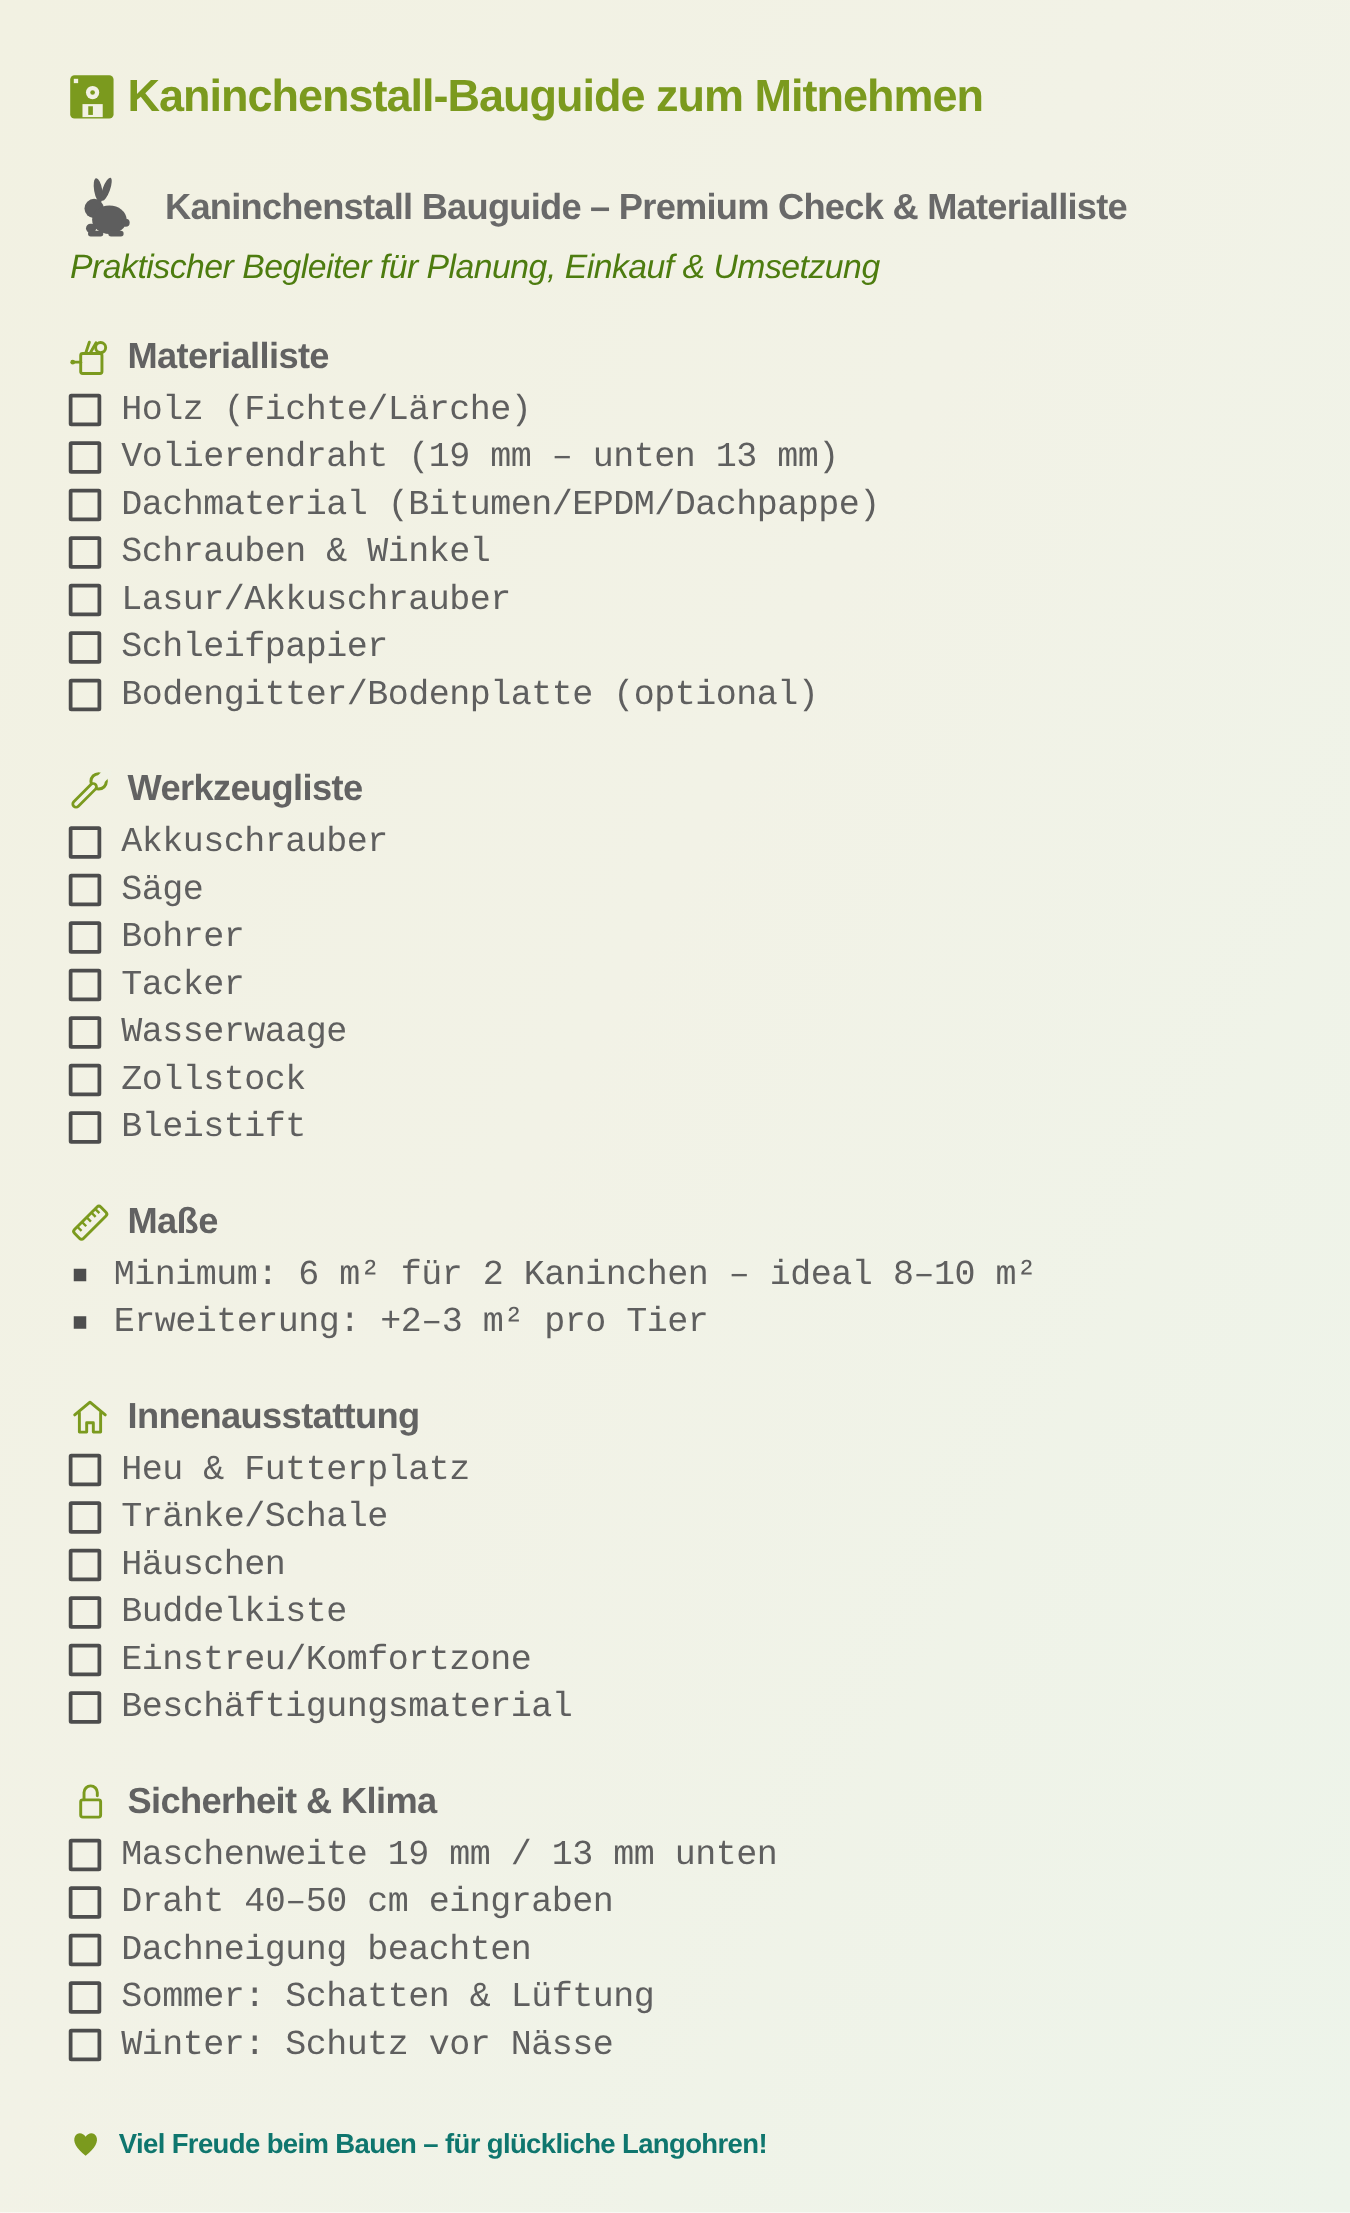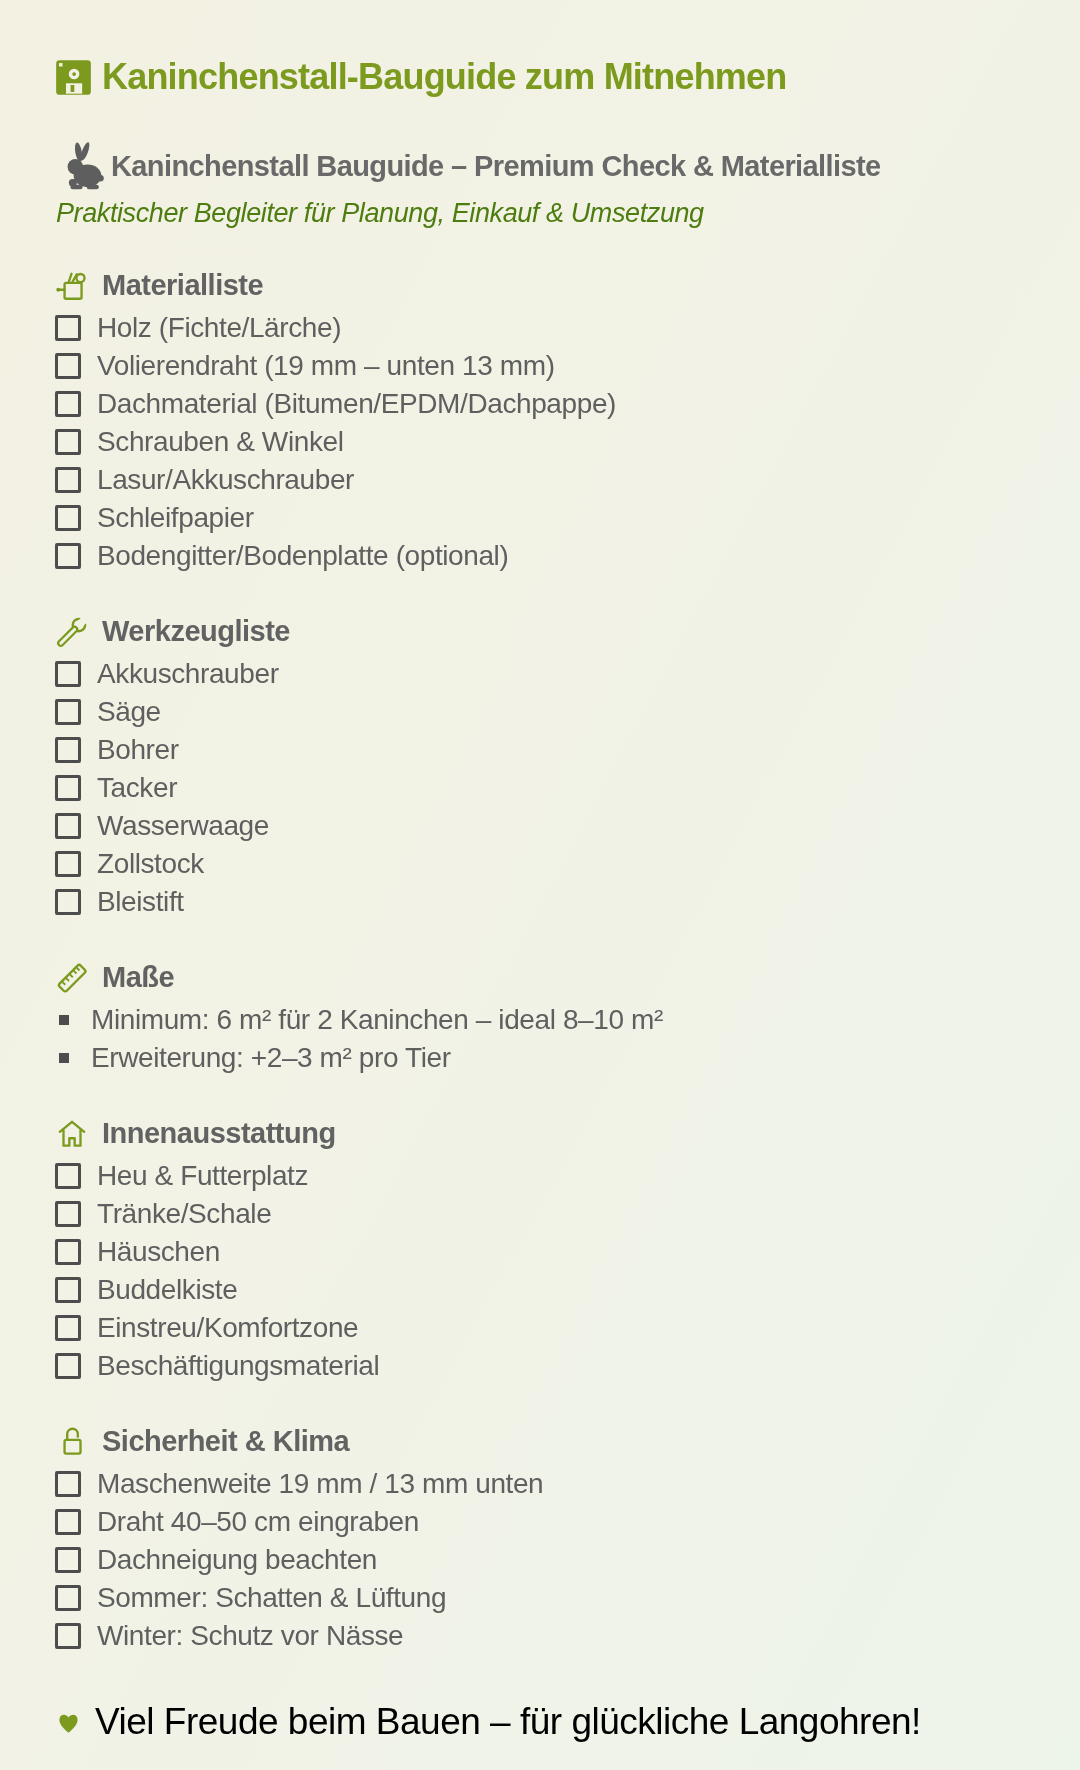--- a/index.html
+++ b/index.html
@@ -28,21 +28,21 @@
   .title-txt {
     font-size: 36px;
     font-weight: bold;
     letter-spacing: -0.8px;
     color: #7b9a1e;
     white-space: nowrap;
   }
   .subtitle-row {
     display: flex;
     align-items: center;
-    gap: 4px;
+    gap: 25px;
   }
   .subtitle-txt {
     font-size: 29px;
     font-weight: bold;
     letter-spacing: -0.6px;
     color: #696969;
     white-space: nowrap;
   }
   .tagline {
     font-size: 27px;
@@ -64,20 +64,21 @@
     font-weight: bold;
     letter-spacing: -0.5px;
     color: #626262;
     white-space: nowrap;
   }
   .row {
     display: flex;
     align-items: center;
     gap: 16px;
     height: 38px;
+    font-family: Liberation Mono, monospace;
   }
   .checkbox {
     width: 20px;
     height: 20px;
     border: 3px solid #4d4d4d;
     border-radius: 2px;
     flex: none;
     background: transparent;
   }
   .bullet {
@@ -94,24 +95,24 @@
     white-space: nowrap;
   }
   
   .footer-row {
     display: flex;
     align-items: center;
     gap: 13px;
     margin-top: 46px;
   }
   .footer-txt {
-    font-size: 37px;
-    font-weight: normal;
+    font-size: 22px;
+    font-weight: bold;
     letter-spacing: -0.5px;
-    color: #000000;
+    color: #0f766e;
     white-space: nowrap;
   }
   .icon { flex: none; display: block; }
 </style>
 </head>
 <body>
 
 <div class="page">
 
   <div class="title-row">

